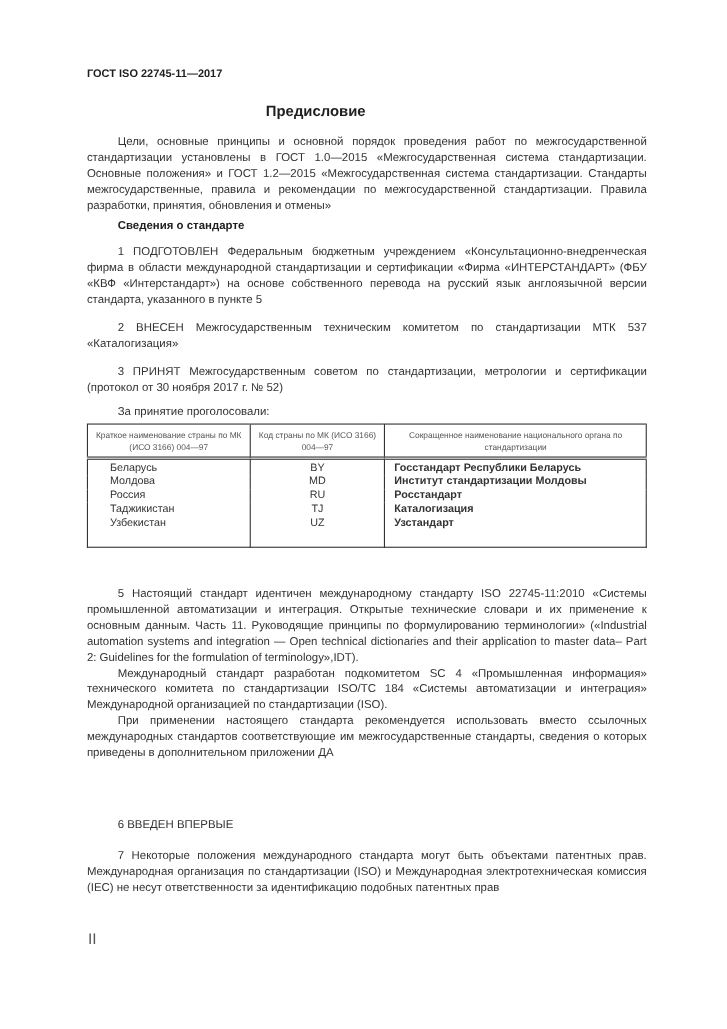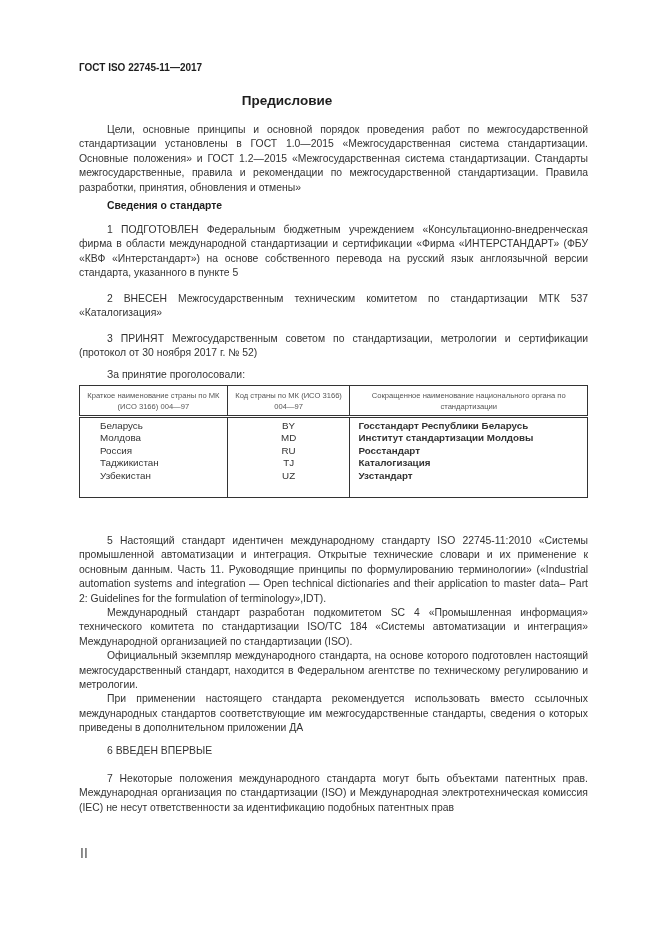--- a/index.html
+++ b/index.html
@@ -116,21 +116,20 @@
           <td class="c3">Узстандарт</td>
         </tr>
       </tbody>
     </table>
   </div>
 
 
   <div class="body-text" style="top:534px;">
     <p>5 Настоящий стандарт идентичен международному стандарту ISO 22745-11:2010 «Системы промышленной автоматизации и интеграция. Открытые технические словари и их применение к основным данным. Часть 11. Руководящие принципы по формулированию терминологии» («Industrial automation systems and integration — Open technical dictionaries and their application to master data– Part 2: Guidelines for the formulation of terminology»,IDT).</p>
     <p>Международный стандарт разработан подкомитетом SC 4 «Промышленная информация» технического комитета по стандартизации ISO/TC 184 «Системы автоматизации и интеграция» Международной организацией по стандартизации (ISO).</p>
-    <p>Официальный экземпляр международного стандарта, на основе которого подготовлен настоящий межгосударственный стандарт, находится в Федеральном агентстве по техническому регулированию и метрологии.</p>
     <p>При применении настоящего стандарта рекомендуется использовать вместо ссылочных международных стандартов соответствующие им межгосударственные стандарты, сведения о которых приведены в дополнительном приложении ДА</p>
   </div>
 
   <div class="body-text" style="top:744px;">
     <p>6 ВВЕДЕН ВПЕРВЫЕ</p>
   </div>
 
   <div class="body-text" style="top:772px;">
     <p>7 Некоторые положения международного стандарта могут быть объектами патентных прав. Международная организация по стандартизации (ISO) и Международная электротехническая комиссия (IEC) не несут ответственности за идентификацию подобных патентных прав</p>
   </div>

